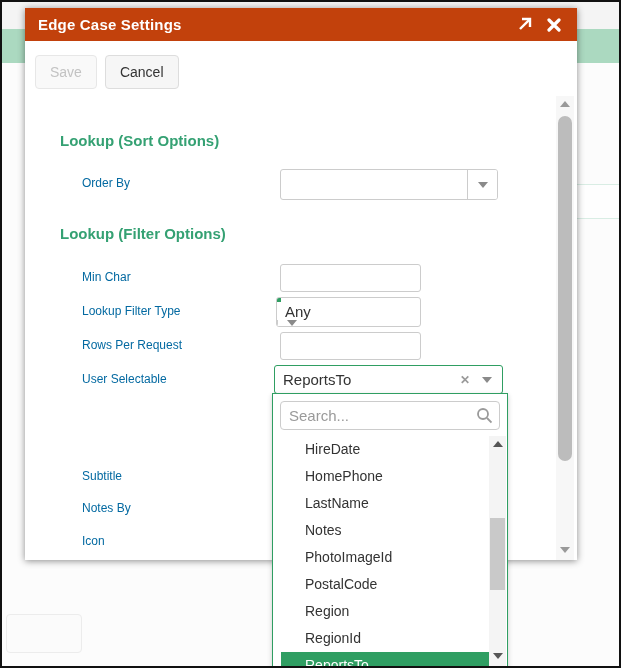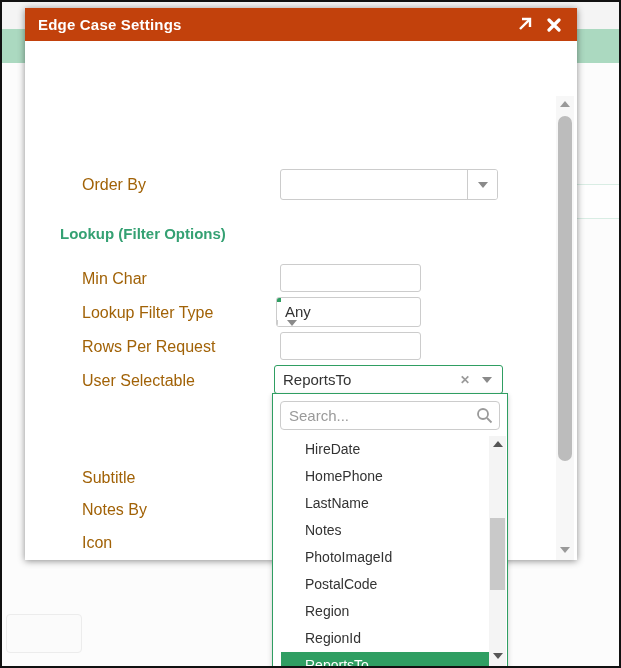--- a/index.html
+++ b/index.html
@@ -26,21 +26,21 @@
            cursor:pointer; margin-left:10px; }
   .hdr-icon svg { display:block; }
 
   .toolbar { position:absolute; left:10px; top:47px; display:flex; gap:8px; }
   .btn { font-family:inherit; font-size:14px; padding:8px 14px; border-radius:4px;
          background:#f6f6f6; border:1px solid #ddd; cursor:pointer; }
   .btn.disabled { color:#c3c3c3; border-color:#e7e7e7; background:#f9f9f9; cursor:default; }
   .btn.cancel { color:#333; }
 
   .section-heading { position:absolute; left:35px; font-size:15px; font-weight:bold; color:#35a173; }
-  .field-label { position:absolute; left:57px; font-size:16px; color:#a16207; }
+  .field-label { position:absolute; left:57px; font-size:12px; color:#0369a1; }
 
   .txt-input { position:absolute; height:28px; border:1px solid #ccc; border-radius:3px;
          background:#fff; font-family:inherit; font-size:14px; padding:0 7px; color:#333; }
 
   .combo { position:absolute; height:31px; border:1px solid #ccc; border-radius:3px;
          background:#fff; display:flex; align-items:stretch; overflow:hidden; }
   .combo .combo-value { flex:1; display:flex; align-items:center; padding:0 8px;
          font-size:15px; color:#333; white-space:nowrap; }
   .combo .combo-arrow-btn { width:30px; border-left:1px solid #ccc; display:flex;
          align-items:center; justify-content:center; background:#fff; cursor:pointer; }
@@ -101,21 +101,26 @@
           <path d="M12.2 2.8 L3 12" fill="none" stroke="#fff" stroke-width="2.4"></path>
         </svg>
       </span>
       <span class="hdr-icon">
         <svg width="14" height="14" viewBox="0 0 14 14">
           <path d="M2 2 L12 12 M12 2 L2 12" fill="none" stroke="#fff" stroke-width="3.2" stroke-linecap="round"></path>
         </svg>
       </span>
     </div>
 
-
+    <div class="toolbar">
+      <button class="btn disabled">Save</button>
+      <button class="btn cancel">Cancel</button>
+    </div>
+
+    <div class="section-heading" style="top:124px;">Lookup (Sort Options)</div>
 
     <div class="field-label" style="top:168px;">Order By</div>
     <div class="combo" style="left:255px; top:161px; width:218px;">
       <span class="combo-value"></span>
       <span class="combo-arrow-btn">
         <span class="caret-down"></span>
       </span>
     </div>
 
     <div class="section-heading" style="top:217px;">Lookup (Filter Options)</div>

